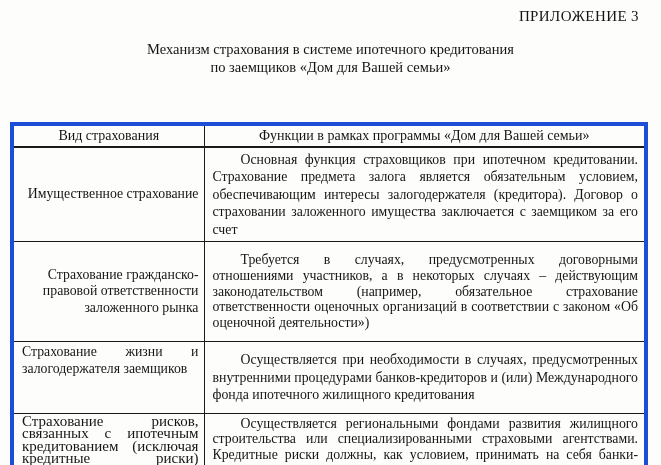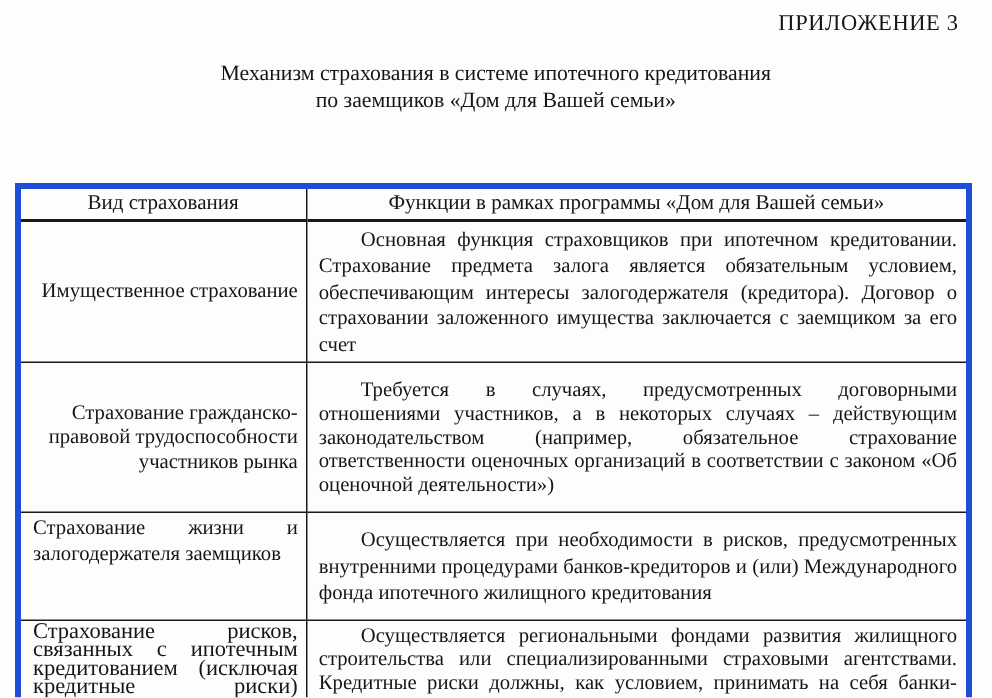--- a/index.html
+++ b/index.html
@@ -112,26 +112,26 @@
         <th>Вид страхования</th>
         <th>Функции в рамках программы «Дом для Вашей семьи»</th>
       </tr>
     </thead>
     <tbody>
       <tr class="row-1">
         <td class="type-cell">Имущественное страхование</td>
         <td class="func-cell">Основная функция страховщиков при ипотечном кредитовании. Страхование предмета залога является обязательным условием, обеспечивающим интересы залогодержателя (кредитора). Договор о страховании заложенного имущества заключается с заемщиком за его счет</td>
       </tr>
       <tr class="row-2">
-        <td class="type-cell">Страхование гражданско-правовой трудоспособности участников рынка</td>
+        <td class="type-cell">Страхование гражданско-правовой ответственности заложенного рынка</td>
         <td class="func-cell">Требуется в случаях, предусмотренных договорными отношениями участников, а в некоторых случаях – действующим законодательством (например, обязательное страхование ответственности оценочных организаций в соответствии с законом «Об оценочной деятельности»)</td>
       </tr>
       <tr class="row-3">
         <td class="type-cell">Страхование жизни и залогодержателя заемщиков</td>
-        <td class="func-cell">Осуществляется при необходимости в рисков, предусмотренных внутренними процедурами банков-кредиторов и (или) Международного фонда ипотечного жилищного кредитования</td>
+        <td class="func-cell">Осуществляется при необходимости в случаях, предусмотренных внутренними процедурами банков-кредиторов и (или) Международного фонда ипотечного жилищного кредитования</td>
       </tr>
       <tr class="row-4">
         <td class="type-cell">Страхование рисков, связанных с ипотечным кредитованием (исключая кредитные риски) кредиторов</td>
         <td class="func-cell">Осуществляется региональными фондами развития жилищного строительства или специализированными страховыми агентствами. Кредитные риски должны, как условием, принимать на себя банки-кредиторы</td>
       </tr>
     </tbody>
   </table>
 
 </div>
 

